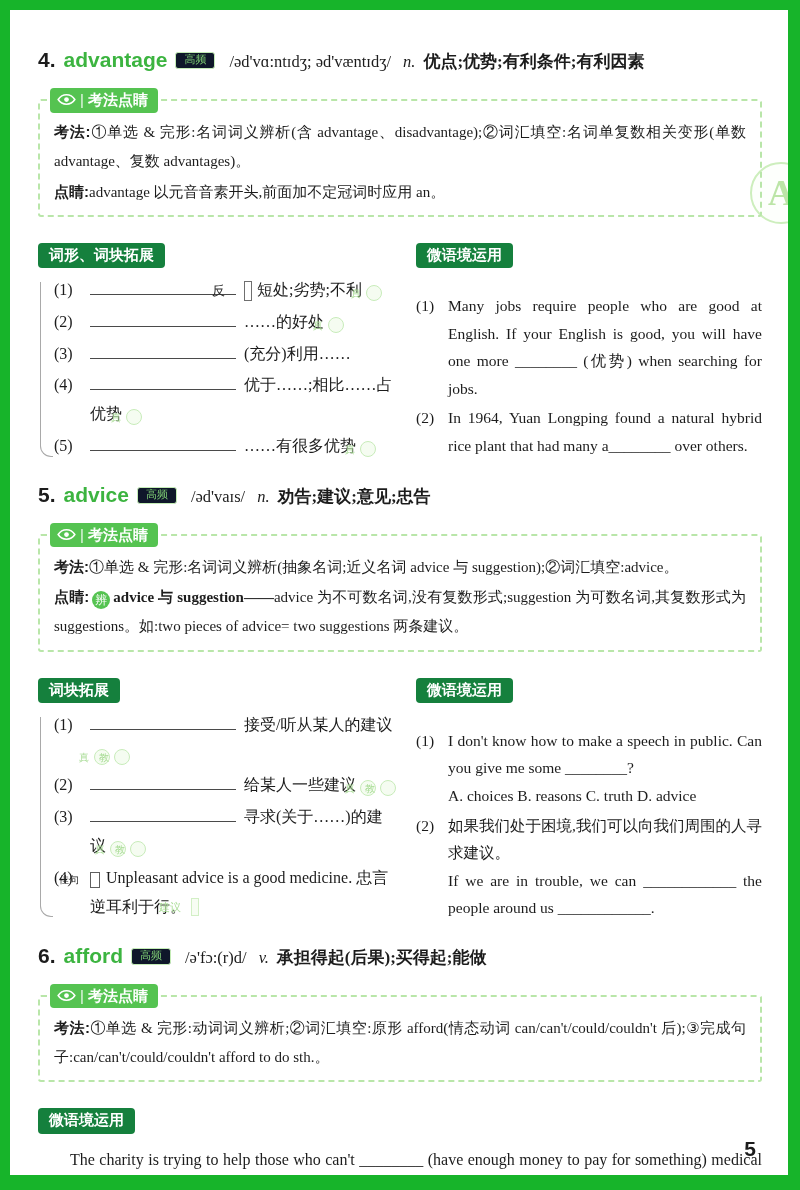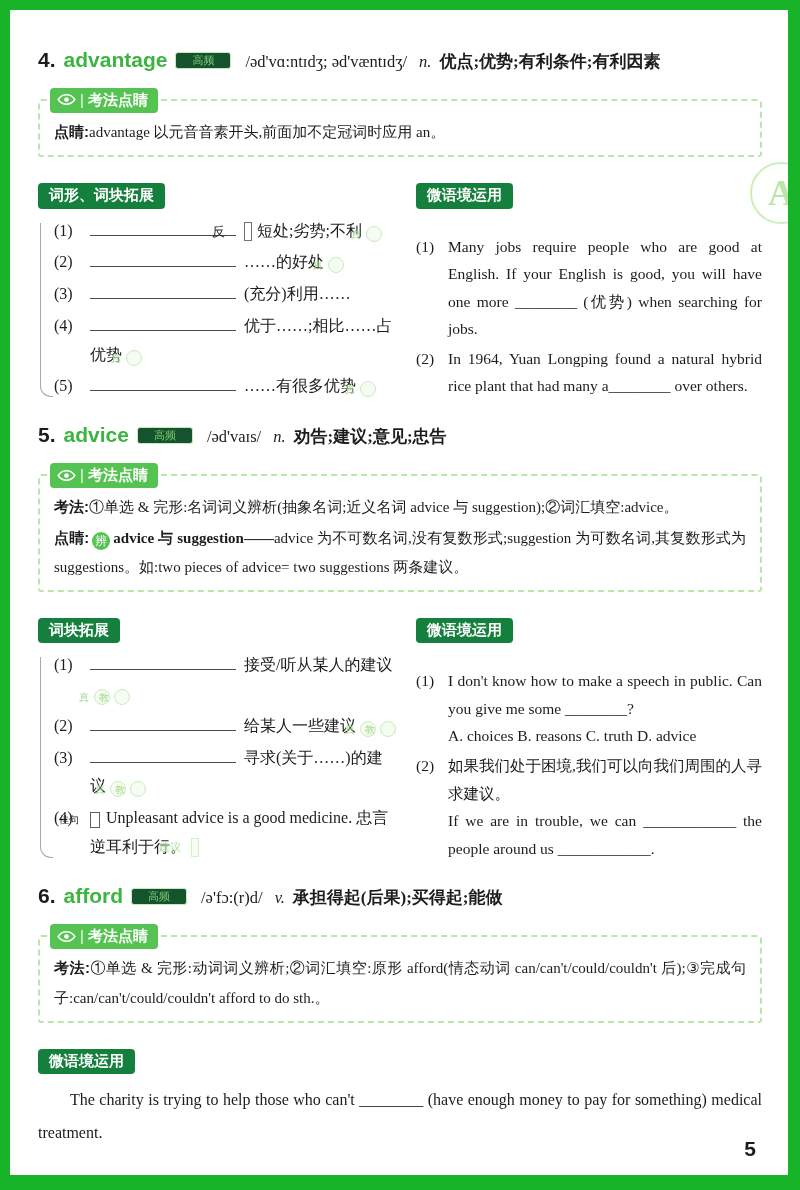--- a/index.html
+++ b/index.html
@@ -9,22 +9,22 @@
     border:10px solid #17b42a; border-right-width:12px; border-bottom-width:15px;
     overflow:hidden;
   }
   .content { padding:16px 26px 0 28px; }
 
   
   .entry-head { display:flex; align-items:baseline; gap:8px; margin-top:22px; white-space:nowrap; }
   .entry-num { font-family:"Liberation Sans", sans-serif; font-weight:bold; font-size:21px; }
   .entry-word { font-family:"Liberation Sans", sans-serif; font-weight:bold; font-size:21px; color:#3cb440;text-align:center; }
   .freq-badge {
-    align-self:center; font-family:Liberation Serif, serif; font-size:11px; color:#7fce74;
-    background:#14532d; border:1px solid #c4ecb6; border-radius:3px; padding:1px 16px; line-height:1.2;
+    align-self:center; font-family:Liberation Mono, monospace; font-size:11px; color:#7fce74;
+    background:#0f172a; border:1px solid #c4ecb6; border-radius:3px; padding:1px 8px; line-height:1.2;
   }
   .phonetic { font-size:16.5px; margin-left:6px; }
   .pos { font-style:italic; font-size:16.5px; margin-left:4px; }
   .meaning { font-family:Liberation Serif, serif; font-weight:bold; font-size:17px; }
 
   
   .kaofa-box {
     position:relative; margin-top:26px; border:2px dashed #b9e6a9; border-radius:3px;
     padding:16px 14px 8px 14px;
   }
@@ -111,20 +111,21 @@
         <div class="kaofa-badge">
           <span>
               <svg class="eye-icon-svg" viewBox="0 0 24 16">
                 <path d="M12 2C7 2 3.3 5.2 1.5 8c1.8 2.8 5.5 6 10.5 6s8.7-3.2 10.5-6C20.7 5.2 17 2 12 2z" fill="none" stroke="#fff" stroke-width="2"></path>
                 <circle cx="12" cy="8" r="3" fill="#fff"></circle>
               </svg>
             </span>
           <span class="sep">|</span>
           <span>考法点睛</span>
         </div>
+        <p class="kaofa-line"><span class="kaofa-label">考法:</span><span>①单选 &amp; 完形:名词词义辨析(含 advantage、disadvantage);②词汇填空:名词单复数相关变形(单数 advantage、复数 advantages)。</span></p>
         <p class="kaofa-line"><span class="kaofa-label">点睛:</span><span>advantage 以元音音素开头,前面加不定冠词时应用 an。</span></p>
       </div>
 
       <div class="two-col">
         <div class="col-left">
           <span class="sub-header">词形、词块拓展</span>
           <div class="bracket-col">
             <div class="l-item"><span class="num">(1)</span><span class="blank"></span><span class="sq-tag">反</span><span>短处;劣势;不利</span><span class="circ">真</span></div>
             <div class="l-item"><span class="num">(2)</span><span class="blank"></span><span>……的好处</span><span class="circ">真</span></div>
             <div class="l-item"><span class="num">(3)</span><span class="blank"></span><span>(充分)利用……</span></div>

